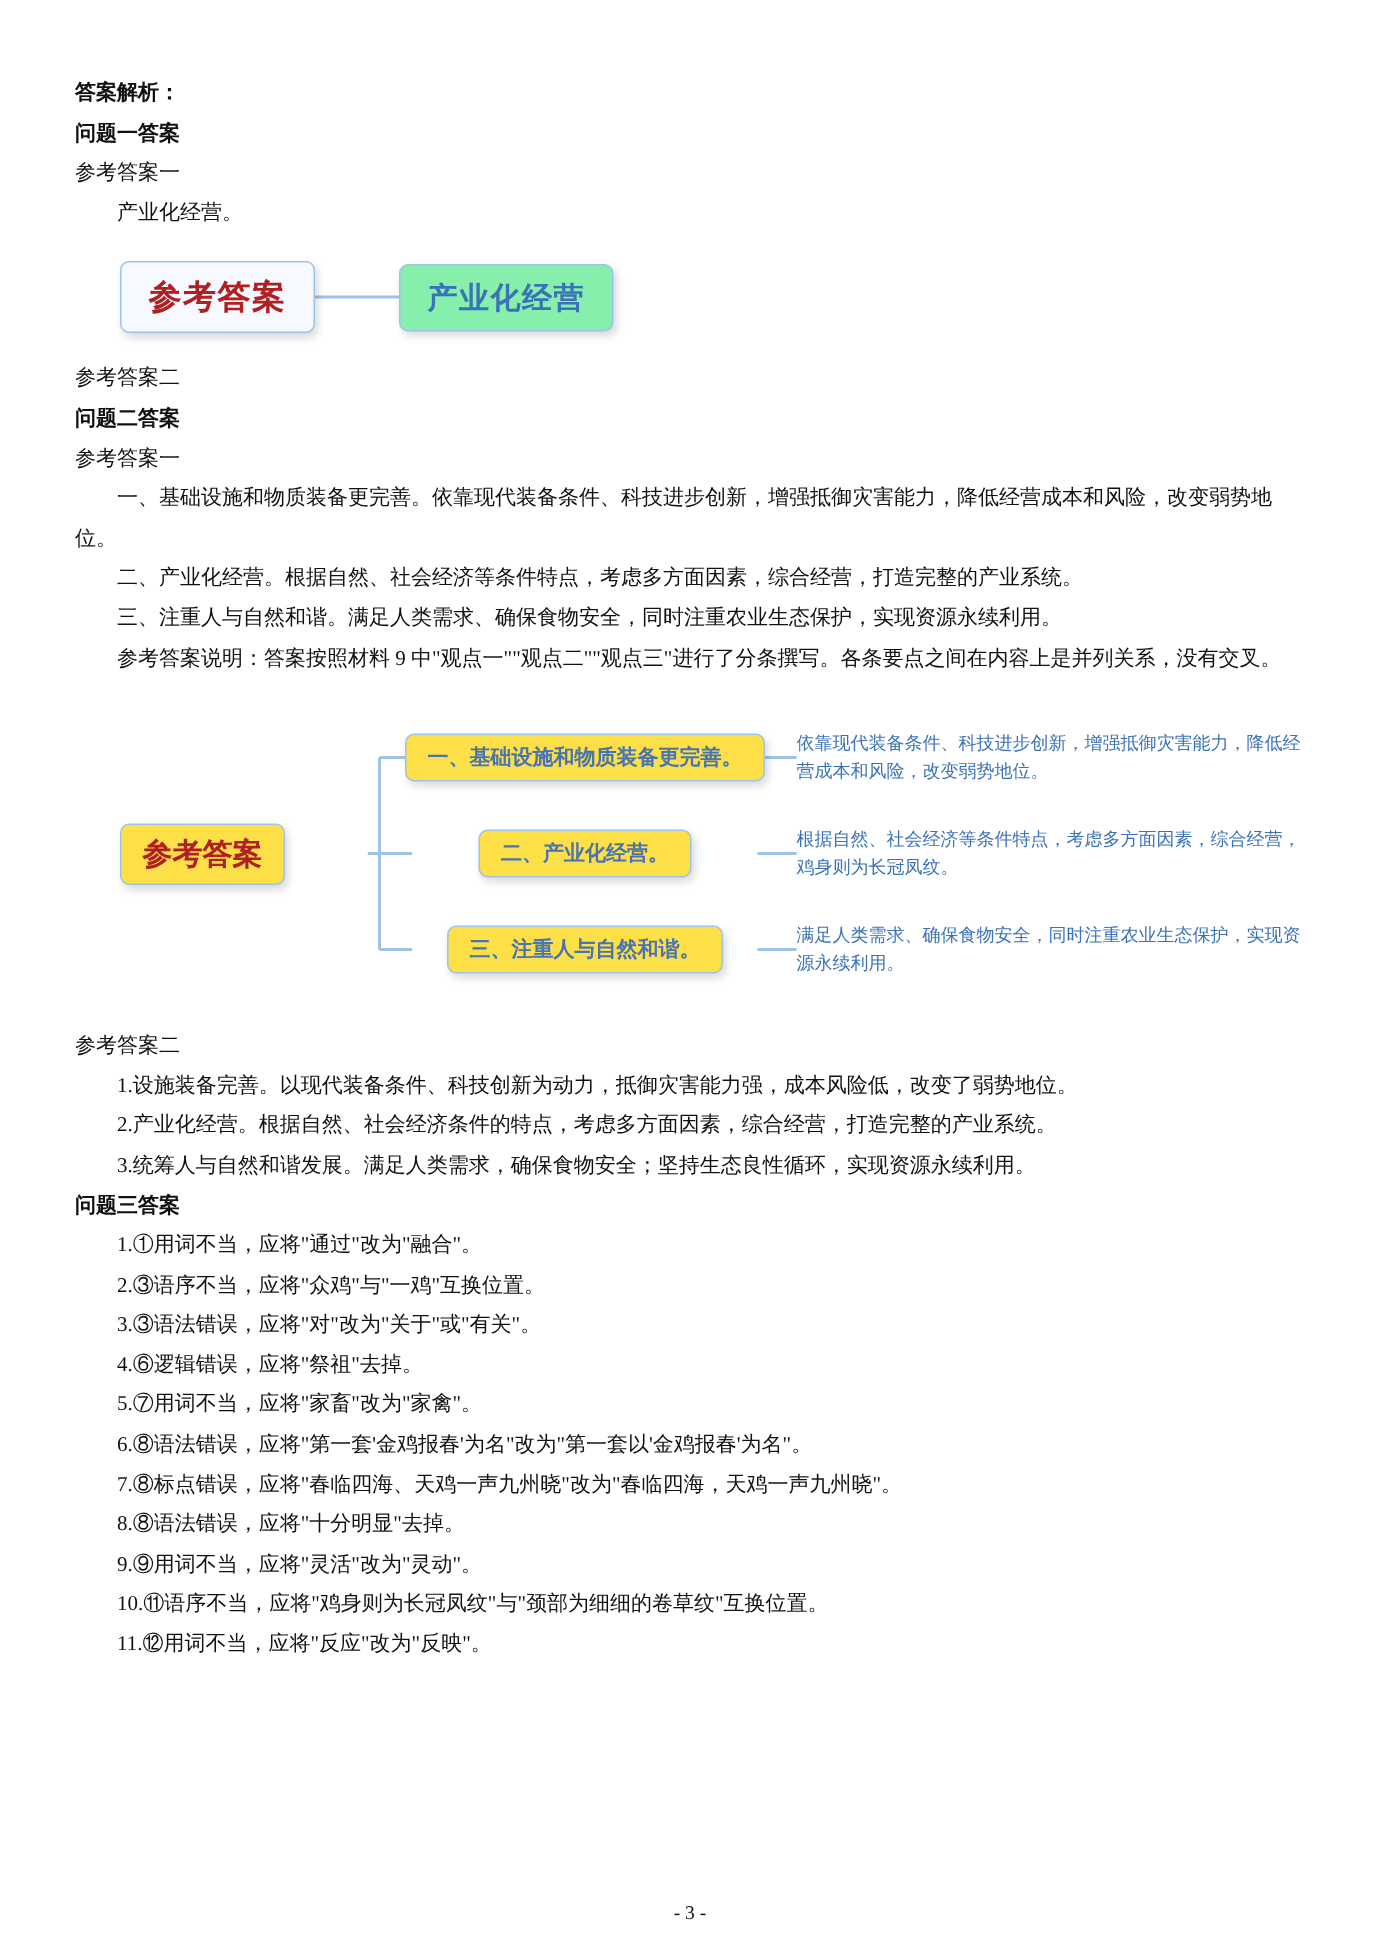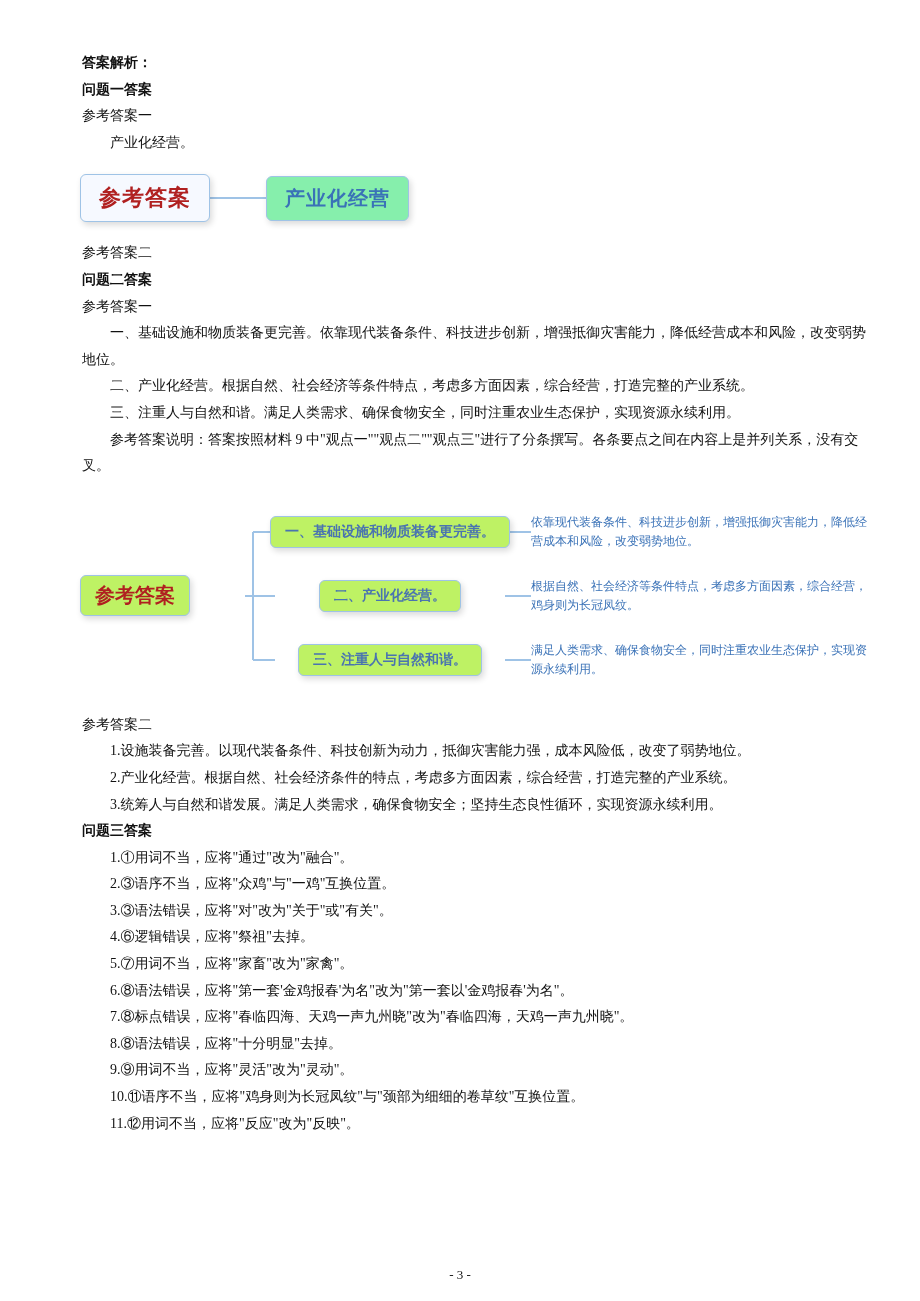--- a/index.html
+++ b/index.html
@@ -12,21 +12,21 @@
     width: 920px;
   }
   .page {
     box-sizing: border-box;
     padding: 50px 50px 30px 50px;
     width: 920px;
     min-height: 1301px;
     position: relative;
   }
   .bold { font-weight: normal; }
-  .line { line-height: 1.9; margin-left: 32px; }
+  .line { line-height: 1.9; }
   .indent1 { text-indent: 2em; }
   .section-title { font-weight: bold; }
   .graphic {
     margin: 18px 0 18px 30px;
   }
   
   .bubble {
     display: inline-block;
     background: #86efac;
     border: 1px solid #9fc3e6;
@@ -79,21 +79,21 @@
     width: 230px;
     display: flex;
     align-items: center;
     justify-content: center;
   }
   .g2-right {
     flex: 1;
     display: flex;
   }
   .bubble2 {
-    background: #bef264;
+    background: #fde047;
     border: 1px solid #9fc3e6;
     border-radius: 6px;
     padding: 6px 14px;
     box-shadow: 2px 3px 6px rgba(0,0,0,0.15);
     display: inline-block;
     position: relative;
   }
   .bubble2.red { color: #b02020; font-weight: bold; font-size: 20px; }
   .bubble2.title { color: #4a74b0; font-weight: bold; font-size: 14px; white-space: nowrap; }
   .desc-text {

